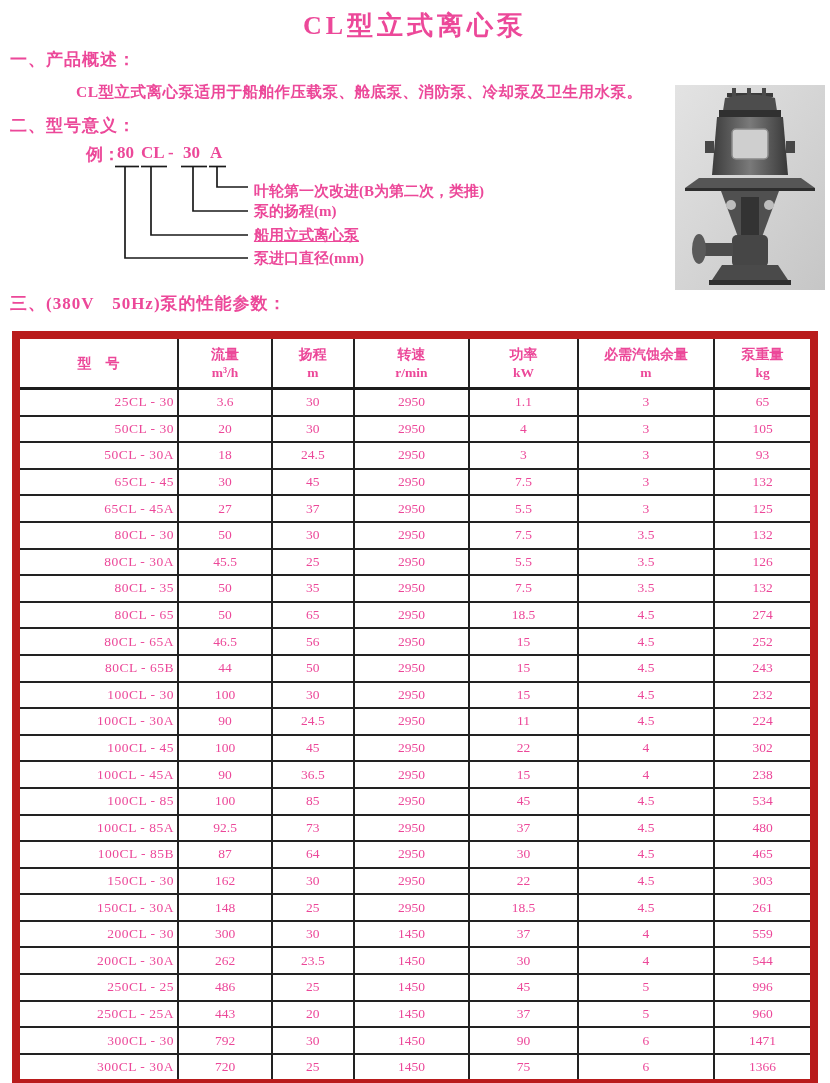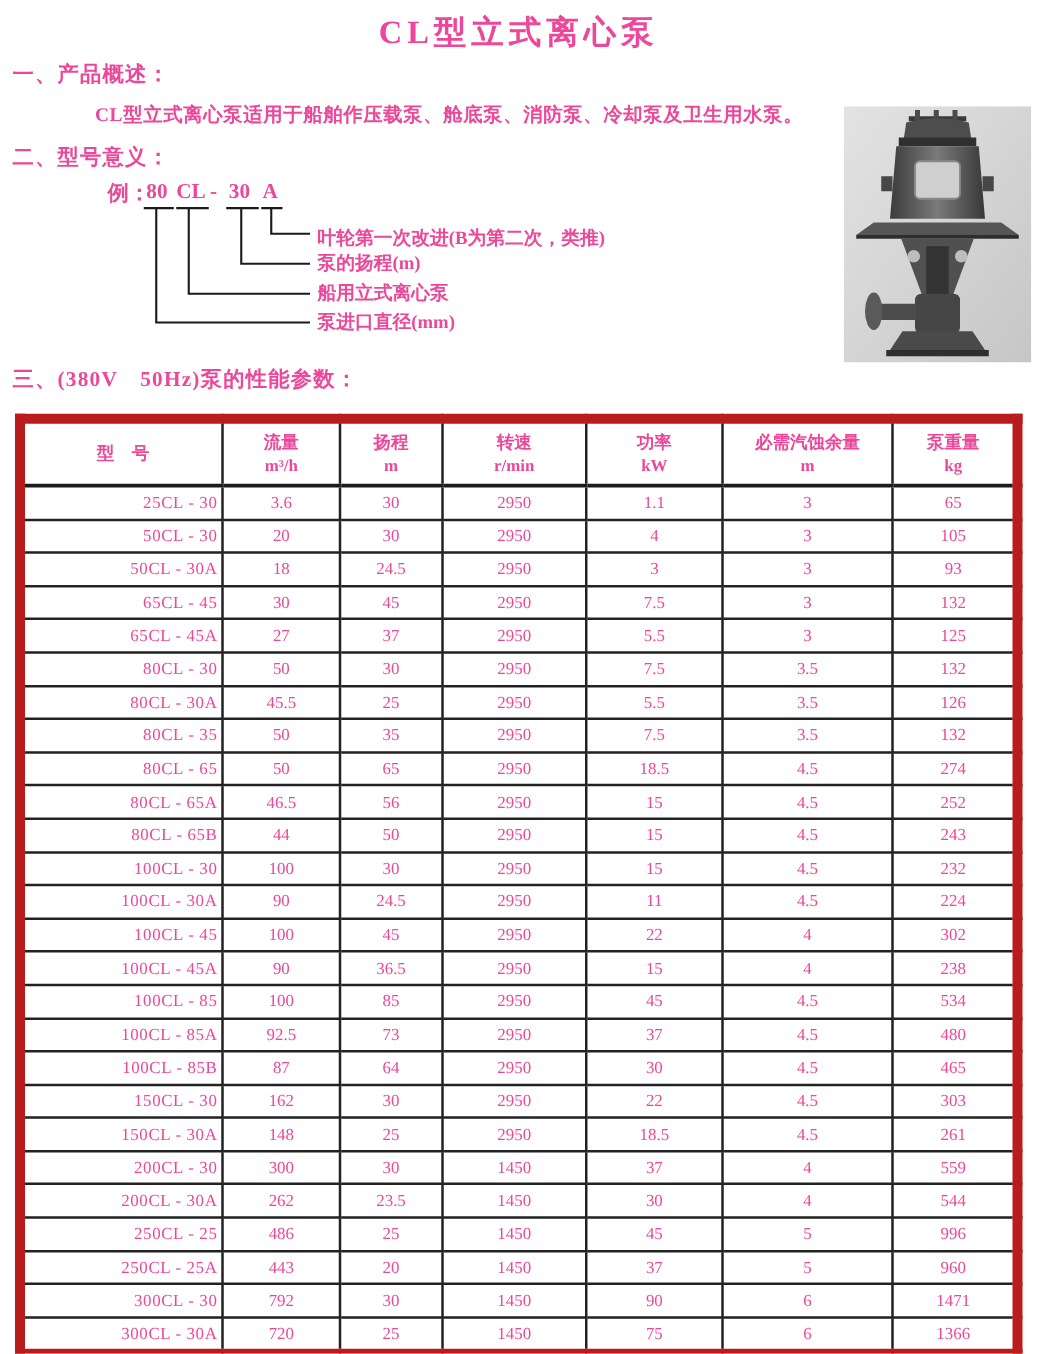--- a/index.html
+++ b/index.html
@@ -20,21 +20,21 @@
   .diagram{position:absolute;left:60px;top:143px;width:440px;height:132px;}
   .diagram-lines{position:absolute;left:0;top:0;}
   .ex{position:absolute;top:0;font-size:17px;font-weight:bold;white-space:nowrap;}
   .ex-prefix{left:26px;}
   .ex-size{left:57px;}
   .ex-type{left:81px;}
   .ex-dash{left:108px;}
   .ex-head{left:123px;}
   .ex-variant{left:150px;}
   .callout{position:absolute;left:194px;font-size:15px;font-weight:bold;white-space:nowrap;height:18px;line-height:18px;}
-  .c0{top:39px;} .c1{top:59px;} .c2{top:83px;} .c3{top:106px;}
+  .c0{top:39px;} .c1{top:59px;} .c2{top:83px;text-decoration:underline;} .c3{top:106px;}
   
   .pump-photo{position:absolute;left:675px;top:85px;width:150px;height:205px;}
   
   .perf-table{
     position:absolute;left:12px;top:331px;width:806px;
     border-collapse:collapse;table-layout:fixed;
     font-size:13.5px;
   }
   .perf-table,.perf-table th,.perf-table td{border:2px solid #222;}
   .perf-table{border:8px solid #b91c1c;padding-left:32px;}

